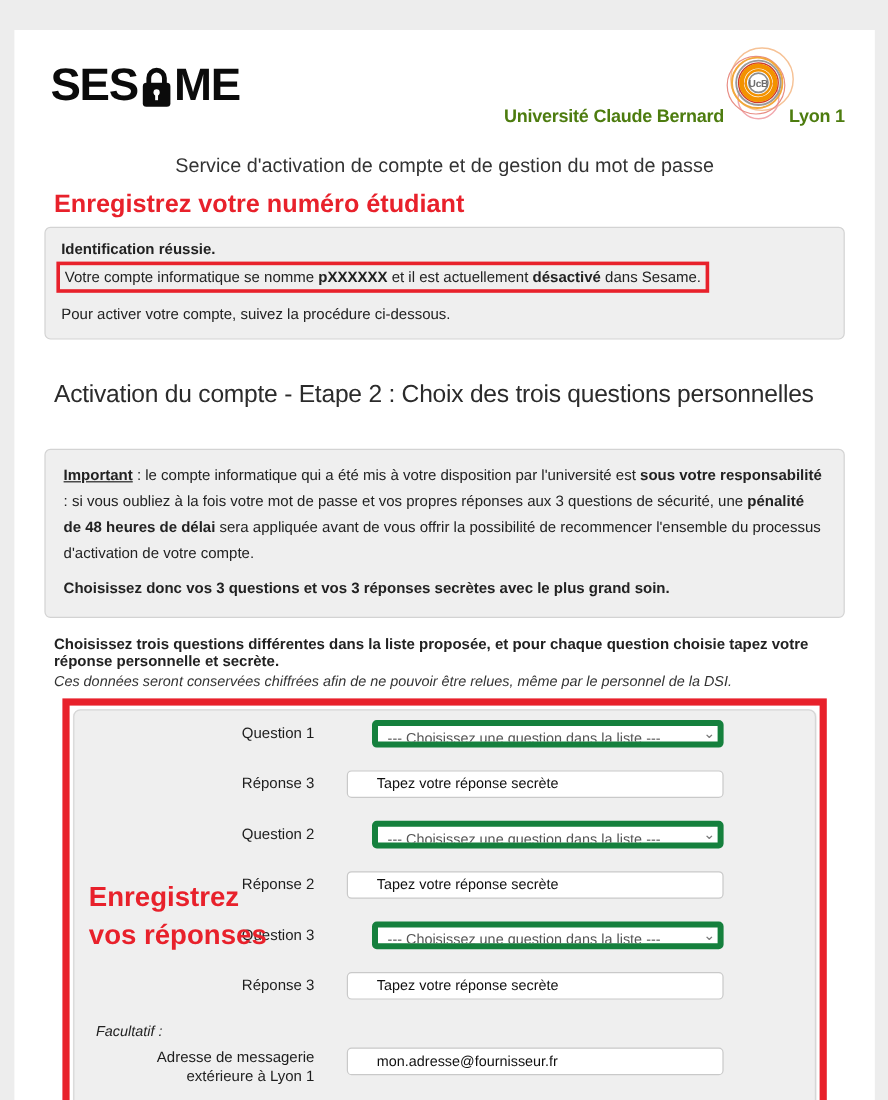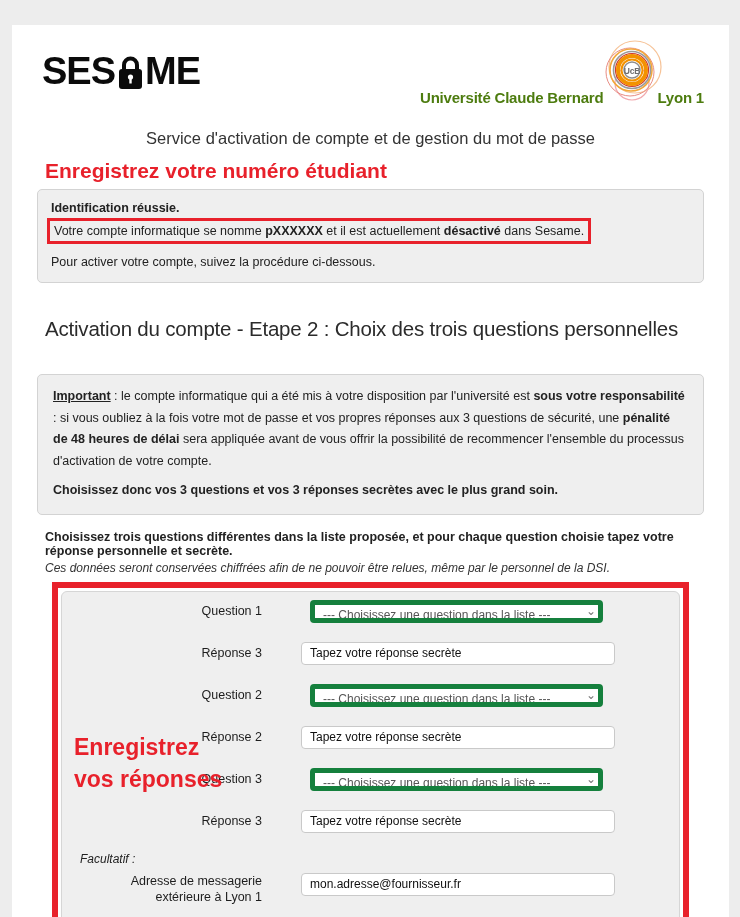--- a/index.html
+++ b/index.html
@@ -66,21 +66,21 @@
 
   .frow{display:flex;align-items:center;margin-bottom:19px;}
   .frow.top{align-items:flex-start;}
   .flabel{width:219px;flex:none;text-align:right;padding-right:27px;font-size:12.5px;color:#1d1d1d;line-height:1.3;}
   .fctrl{width:314px;flex:none;position:relative;}
   .sel{height:23px;background:#fff;border:5px solid #15803d;border-radius:4px;
     font-size:12px;color:#555;line-height:21px;padding:0 22px 0 8px;
     white-space:nowrap;overflow:hidden;cursor:pointer;margin-left:21px;}
   .sel .chev{position:absolute;right:7px;top:1px;color:#777;font-size:12px;line-height:21px;}
   .tinput{width:100%;height:23px;background:#fff;border:1px solid #c9c9c9;border-radius:4px;
-    font-size:12px;color:#101010;padding:0 8px;font-family:inherit;margin-left:12px;}
+    font-size:12px;color:#101010;padding:0 24px;font-family:inherit;}
   .facultatif{margin:17px 0 7px 10px;font-size:12px;font-style:italic;color:#222;}
   .erow{margin-bottom:16px;}
 
   
   .note2{position:absolute;left:16px;top:143px;font-size:23px;font-weight:700;
     color:var(--annotation-red);line-height:1.4;}
 </style>
 </head>
 <body>
 

